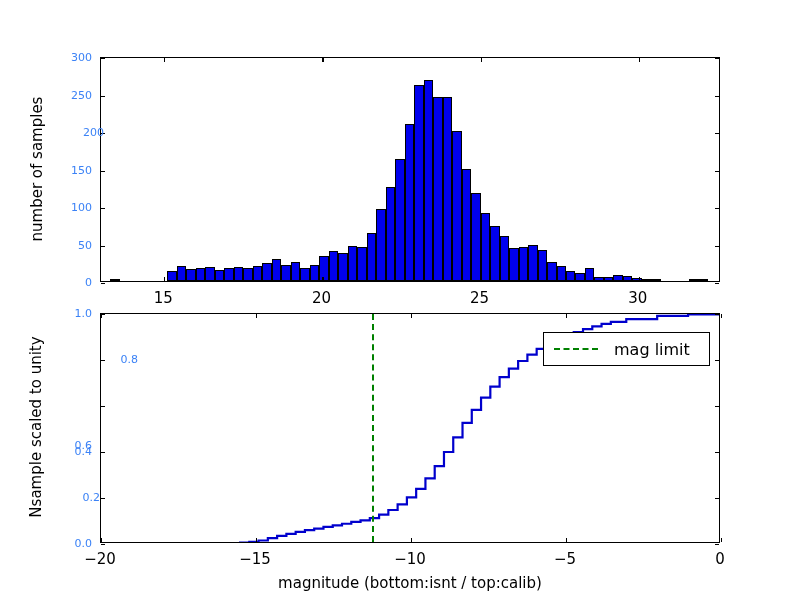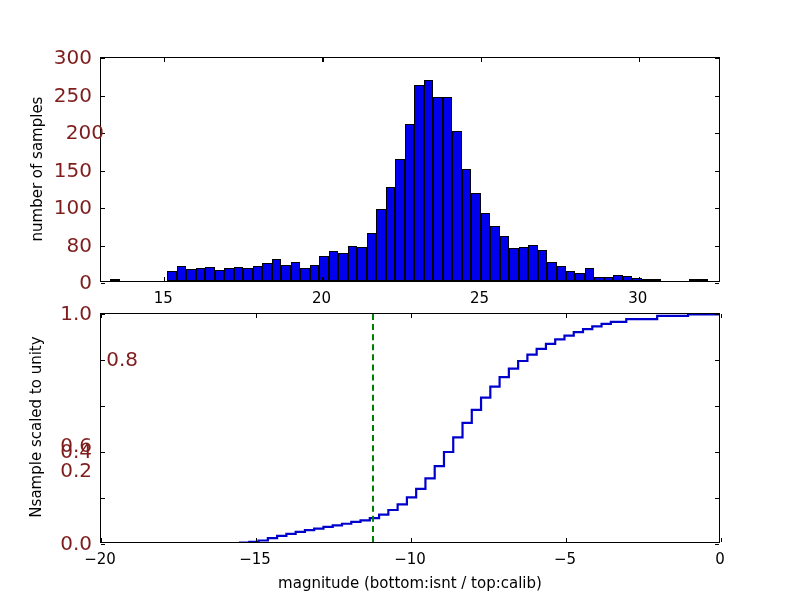--- a/index.html
+++ b/index.html
@@ -64,22 +64,22 @@
   
   .xlabel-tick {
     position: absolute;
     font-size: 15px;
     color: #000000;
     transform: translateX(-50%);
     white-space: nowrap;
   }
   .ylabel-tick {
     position: absolute;
-    font-size: 20px;
-    color: #7f1d1d;
+    font-size: 11px;
+    color: #3b82f6;
     transform: translateY(-50%);
     text-align: right;
     white-space: nowrap;
   }
 
   
   .axis-title-y {
     position: absolute;
     font-size: 15px;
     color: #000000;
@@ -229,21 +229,21 @@
       <div class="tick-y right" style="top: 37.5px;"></div>
       <div class="tick-y left" style="top: 0px;"></div>
       <div class="tick-y right" style="top: 0px;"></div>
     </div>
   <div id="top-ticklabels">
       <div class="xlabel-tick" style="left: 163.265px; top: 289px;">15</div>
       <div class="xlabel-tick" style="left: 321.429px; top: 289px;">20</div>
       <div class="xlabel-tick" style="left: 479.592px; top: 289px;">25</div>
       <div class="xlabel-tick" style="left: 637.755px; top: 289px;">30</div>
       <div class="ylabel-tick" style="left: 0px; width: 92px; top: 282px;">0</div>
-      <div class="ylabel-tick" style="left: 0px; width: 92px; top: 244.5px;">80</div>
+      <div class="ylabel-tick" style="left: 0px; width: 92px; top: 244.5px;">50</div>
       <div class="ylabel-tick" style="left: 0px; width: 92px; top: 207px;">100</div>
       <div class="ylabel-tick" style="left: 0px; width: 92px; top: 169.5px;">150</div>
       <div class="ylabel-tick" style="left: 0px; width: 92px; top: 132px; margin-left: 12px;">200</div>
       <div class="ylabel-tick" style="left: 0px; width: 92px; top: 94.5px;">250</div>
       <div class="ylabel-tick" style="left: 0px; width: 92px; top: 57px;">300</div>
     </div>
   <div class="axis-title-y" id="top-ylabel" style="width: 225px; left: -76.5px; top: 159.5px;">number of samples</div>
 
   <div class="axes" id="bot-axes" style="left: 100px; top: 313px; width: 620px; height: 230px;">
     <div class="plotarea" id="bot-plot">
@@ -275,23 +275,27 @@
       <div class="tick-y left" style="top: 0px;"></div>
       <div class="tick-y right" style="top: 0px;"></div>
     </div>
   <div id="bot-ticklabels">
       <div class="xlabel-tick" style="left: 100px; top: 550px;">−20</div>
       <div class="xlabel-tick" style="left: 255px; top: 550px;">−15</div>
       <div class="xlabel-tick" style="left: 410px; top: 550px;">−10</div>
       <div class="xlabel-tick" style="left: 565px; top: 550px;">−5</div>
       <div class="xlabel-tick" style="left: 720px; top: 550px;">0</div>
       <div class="ylabel-tick" style="left: 0px; width: 92px; top: 543px; text-align: right;">0.0</div>
-      <div class="ylabel-tick" style="left: 0px; width: 92px; top: 470px;">0.2</div>
+      <div class="ylabel-tick" style="left: 0px; width: 92px; top: 497px; padding-left: 8px;">0.2</div>
       <div class="ylabel-tick" style="left: 0px; width: 92px; top: 451px;">0.4</div>
       <div class="ylabel-tick" style="left: 0px; width: 92px; top: 405px; margin-top: 40px;">0.6</div>
       <div class="ylabel-tick" style="left: 0px; width: 92px; top: 359px; padding-left: 46px;">0.8</div>
       <div class="ylabel-tick" style="left: 0px; width: 92px; top: 313px;">1.0</div>
     </div>
   <div class="axis-title-y" id="bot-ylabel" style="width: 230px; left: -79px; top: 418px;">Nsample scaled to unity</div>
   <div class="axis-title-x" id="bot-xlabel" style="left: 100px; width: 620px; top: 574px;">magnitude (bottom:isnt / top:calib)</div>
 
+  <div class="legend" id="legend-box" style="left: 543px; top: 332px; width: 167px; height: 34px;">
+    <span class="legend-swatch"></span>
+    <span class="legend-label">mag limit</span>
+  </div>
 
 </div>
 
 </body></html>

